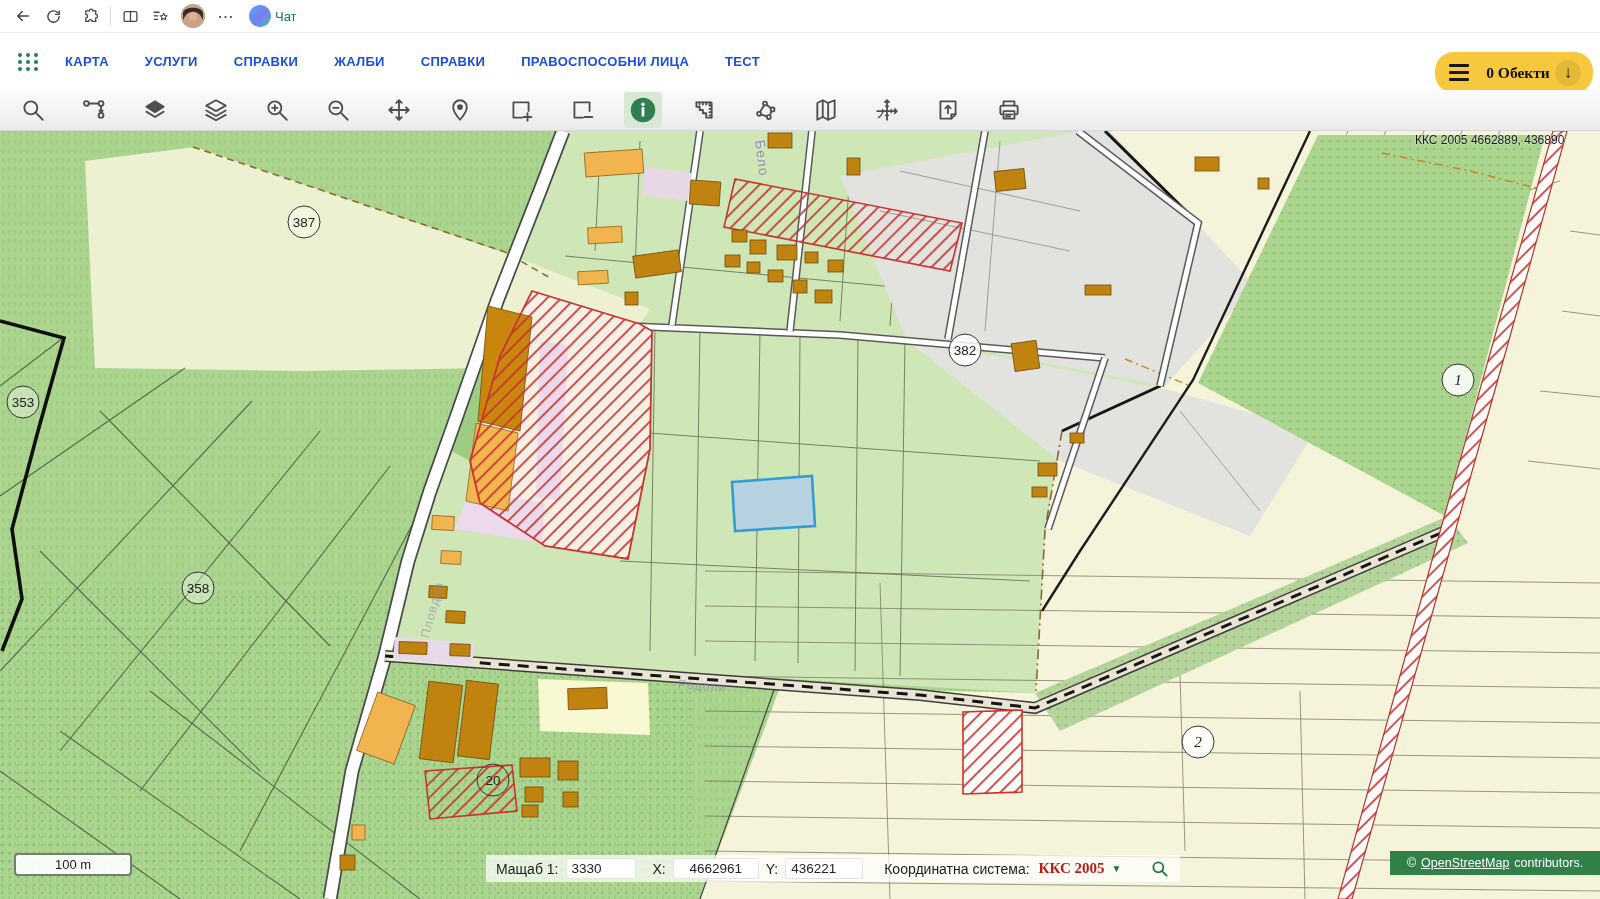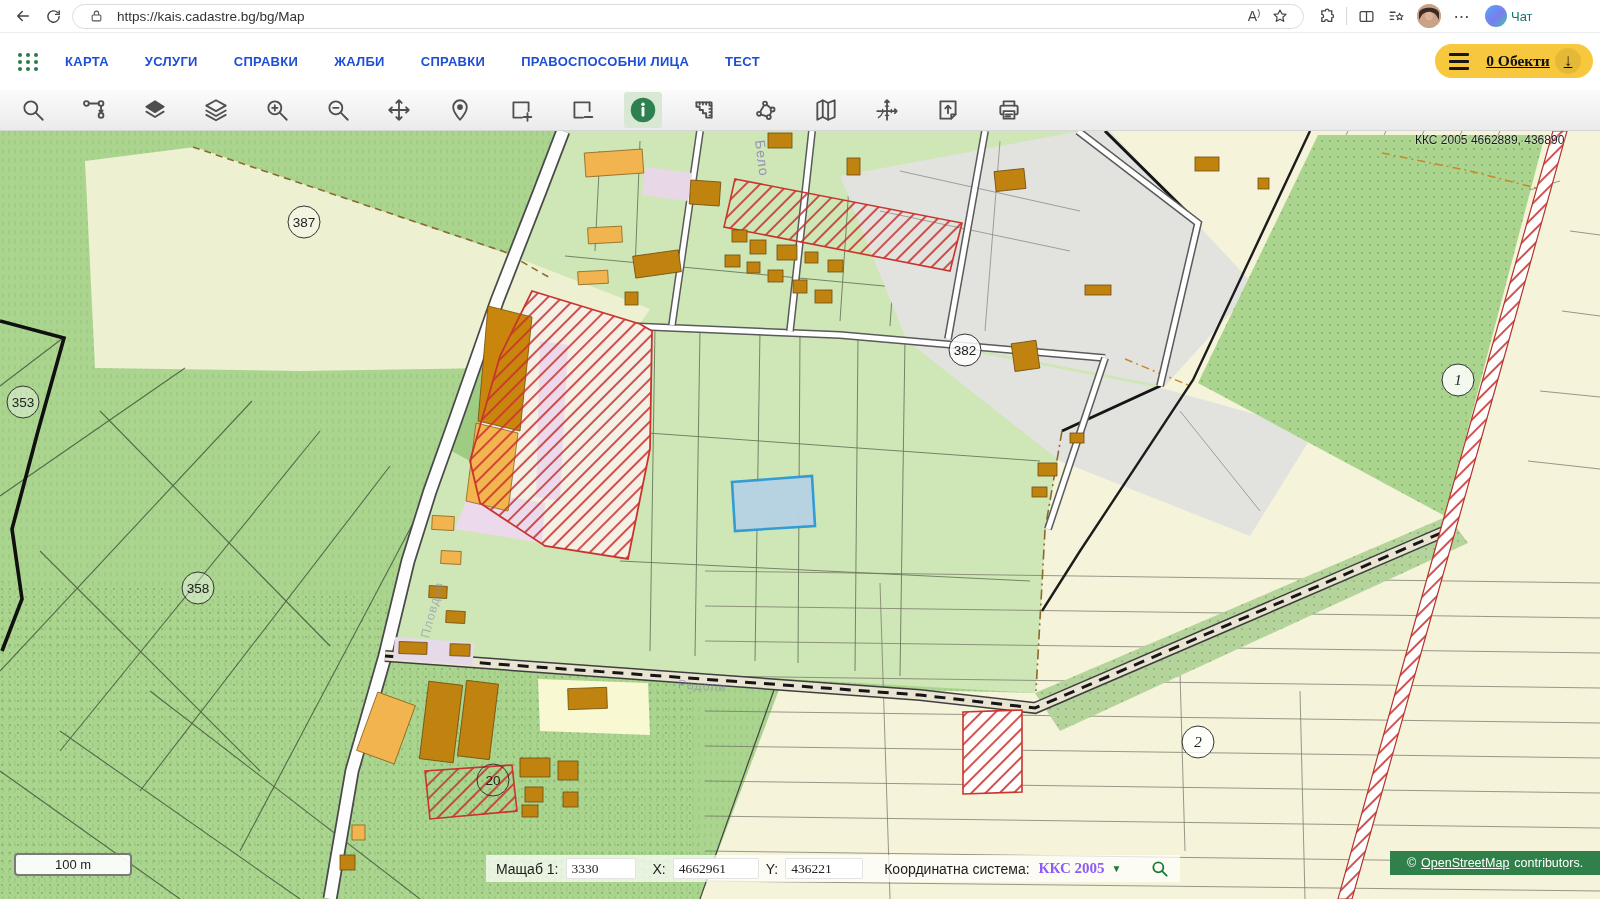--- a/index.html
+++ b/index.html
@@ -15,21 +15,21 @@
   .vdiv { width:1px; height:18px; background:#d9d9d9; margin:0 4px; }
   #avatar { width:24px; height:24px; border-radius:50%; overflow:hidden; margin:0 6px; position:relative; background:#c9a27e; }
   #copilot-badge { width:22px; height:22px; border-radius:50%; background:linear-gradient(135deg,#53a8f4,#7a7df0 55%,#3fc4a6); margin:0 4px 0 8px; }
   #copilot-label { font-size:13px; color:#0f766e; margin-right:2px; }
 
   
   #appbar { position:absolute; left:0; top:33px; width:1600px; height:57px; background:#fff; display:flex; align-items:center; }
   #waffle { display:grid; grid-template-columns:repeat(3,5px); grid-gap:3px; margin:0 26px 0 18px; cursor:pointer; }
   #waffle i { width:4px; height:4px; border-radius:50%; background:#2b7b4c; }
   .nav-item { font-weight:bold; font-size:13px; color:#1d4ed8; letter-spacing:.3px; margin-right:36px; cursor:pointer; white-space:nowrap; }
-  #objbtn { position:absolute; left:1435px; top:11px; width:158px; height:34px; background:#f7c83d; border-radius:19px; display:flex; align-items:center; padding:0 12px 0 14px; cursor:pointer;text-decoration:underline; }
+  #objbtn { position:absolute; left:1435px; top:19px; width:158px; height:41px; background:#f7c83d; border-radius:19px; display:flex; align-items:center; padding:0 12px 0 14px; cursor:pointer; }
   #objbtn .burger { display:flex; flex-direction:column; gap:4px; margin-right:12px; }
   #objbtn .burger i { display:block; width:20px; height:3px; background:#171717; border-radius:1px; }
   #objbtn-label { font-family:"Liberation Serif",serif; font-weight:bold; font-size:15.5px; color:#111; flex:1; text-align:center; }
   #objbtn .dl { width:26px; height:26px; border-radius:50%; background:rgba(0,0,0,.07); display:flex; align-items:center; justify-content:center; font-weight:bold; font-size:17px; color:#111; }
 
   
   #toolbar { position:absolute; left:0; top:90px; width:1600px; height:41px; background:linear-gradient(#fbfbfb,#ebebeb); border-bottom:1px solid #d6d6d6; display:flex; align-items:center; padding-left:14px; }
   .tool { width:38px; height:36px; margin-right:23px; display:flex; align-items:center; justify-content:center; cursor:pointer; border-radius:3px; }
   .tool svg { stroke:#4f4f4f; fill:none; stroke-width:1.7; stroke-linecap:round; stroke-linejoin:round; }
   .tool.active { background:#d9e8d4; }
@@ -40,55 +40,40 @@
   .mcirc { position:absolute; width:33px; height:33px; border:1.6px solid #343434; border-radius:50%; display:flex; align-items:center; justify-content:center; font-size:13.5px; color:#222; background:rgba(255,255,255,.35); transform:translate(-50%,-50%); }
   .mcirc.white { background:rgba(255,255,255,.85); }
   .mcirc.it { font-style:italic; font-family:"Liberation Serif",serif; font-size:15px; }
   .street { position:absolute; font-size:12.5px; color:#8c79bb; opacity:.8; letter-spacing:1px; white-space:nowrap; }
   #watermark { position:absolute; left:52px; top:398px; font-size:47px; font-weight:bold; letter-spacing:7px; color:transparent; -webkit-text-stroke:2.2px rgba(190,86,48,.85); white-space:nowrap; }
   #corner-label { position:absolute; left:1415px; top:133px; font-size:12px; color:#1b1b1b; text-shadow:0 0 2px rgba(255,255,255,.9); }
 
   
   #scalebar { position:absolute; left:14px; top:853px; width:118px; height:23px; background:rgba(255,255,255,.92); border:2px solid #7a7a7a; border-radius:4px; display:flex; align-items:center; justify-content:center; font-size:13px; color:#222; }
   #statusbar { position:absolute; left:486px; top:855px; height:27px; display:flex; align-items:center; gap:7px; background:rgba(255,255,255,.72); padding:0 10px; font-size:14px; color:#1d1d1d; }
-  #statusbar input { height:21px; border:1px solid #e3e3e1; border-radius:2px; background:#fff; font-size:13.5px; padding:0 5px; color:#222; font-family:Liberation Serif, serif; }
-  #crs-value { font-family:"Liberation Serif",serif; font-weight:bold; font-size:15px; color:#8b5cf6; margin-left:2px; }
+  #statusbar input { height:21px; border:1px solid #e3e3e1; border-radius:2px; background:#fff; font-size:13.5px; padding:0 5px; color:#222; font-family:Liberation Sans, sans-serif; }
+  #crs-value { font-family:"Liberation Serif",serif; font-weight:bold; font-size:15px; color:#b91c1c; margin-left:2px; }
   #crs-caret { color:#1d7a3a; font-size:10px; cursor:pointer; }
   #status-search { margin-left:22px; cursor:pointer; display:flex; }
   #attribution { position:absolute; left:1390px; top:851px; width:210px; height:24px; background:#2f8049; color:#fff; font-size:12.5px; display:flex; align-items:center; justify-content:center; gap:5px; }
   #attribution a { color:#fff; text-decoration:underline; cursor:pointer; }
 </style>
 </head>
 <body>
 
 <div id="chrome">
   <div class="chrome-ic" style="margin-left:8px">
     <svg width="18" height="18" viewBox="0 0 24 24" fill="none" stroke="#444" stroke-width="2" stroke-linecap="round" stroke-linejoin="round">
         <path d="M19 12H5M11 18l-6-6 6-6"></path>
       </svg>
   </div>
   <div class="chrome-ic">
     <svg width="17" height="17" viewBox="0 0 24 24" fill="none" stroke="#444" stroke-width="2" stroke-linecap="round">
         <path d="M20 12a8 8 0 1 1-2.3-5.6M20 4v5h-5"></path>
       </svg>
-  </div>
-  <div id="urlpill">
-    <span class="pill-ic">
-      <svg width="13" height="14" viewBox="0 0 24 24" fill="none" stroke="#555" stroke-width="2">
-          <rect x="4" y="10" width="16" height="11" rx="2"></rect>
-          <path d="M8 10V7a4 4 0 0 1 8 0v3"></path>
-        </svg>
-    </span>
-    <span id="urltext">https://kais.cadastre.bg/bg/Map</span>
-    <span class="pill-ic" style="font-size:14px;color:#444">A<span style="font-size:9px;vertical-align:super">)</span></span>
-    <span class="pill-ic">
-      <svg width="16" height="16" viewBox="0 0 24 24" fill="none" stroke="#444" stroke-width="1.8" stroke-linejoin="round">
-          <path d="M12 3l2.7 5.8 6.3.7-4.7 4.3 1.3 6.2-5.6-3.2-5.6 3.2 1.3-6.2L3 9.5l6.3-.7z"></path>
-        </svg>
-    </span>
   </div>
   <div class="chrome-right">
     <span class="chrome-ic">
       <svg width="17" height="17" viewBox="0 0 24 24" fill="none" stroke="#444" stroke-width="1.8">
           <path d="M9 4a2.5 2.5 0 0 1 5 0h4v5a2.5 2.5 0 0 1 0 5v5h-5a2.5 2.5 0 0 0-5 0H4v-5a2.5 2.5 0 0 0 0-5V4z"></path>
         </svg>
     </span>
     <span class="vdiv"></span>
     <span class="chrome-ic">
       <svg width="17" height="17" viewBox="0 0 24 24" fill="none" stroke="#444" stroke-width="1.8">
@@ -475,21 +460,21 @@
 <div class="street" style="left:418px;top:505px;transform:rotate(-75deg);transform-origin:left top;color:#8b8bad;opacity:.6">Пловдив</div>
 <div id="corner-label" style="top:2px">ККС 2005 4662889, 436890</div>
 </div>
 
 <div id="scalebar">100 m</div>
 
 <div id="statusbar">
   <span>Мащаб 1:</span>
   <input style="width: 70px;" value="3330">
   <span style="margin-left:10px">X:</span>
-  <input style="width: 86px;" value="4662961">
+  <input style="width: 86px; text-align: center;" value="4662961">
   <span>Y:</span>
   <input style="width: 78px;" value="436221">
   <span style="margin-left:14px">Координатна система:</span>
   <span id="crs-value">ККС 2005</span>
   <span id="crs-caret">▼</span>
   <span id="status-search">
     <svg width="20" height="20" viewBox="0 0 24 24" fill="none" stroke="#1d7a3a" stroke-width="2.2" stroke-linecap="round">
         <circle cx="10" cy="10" r="6"></circle>
         <path d="M14.5 14.5L20 20"></path>
       </svg>

